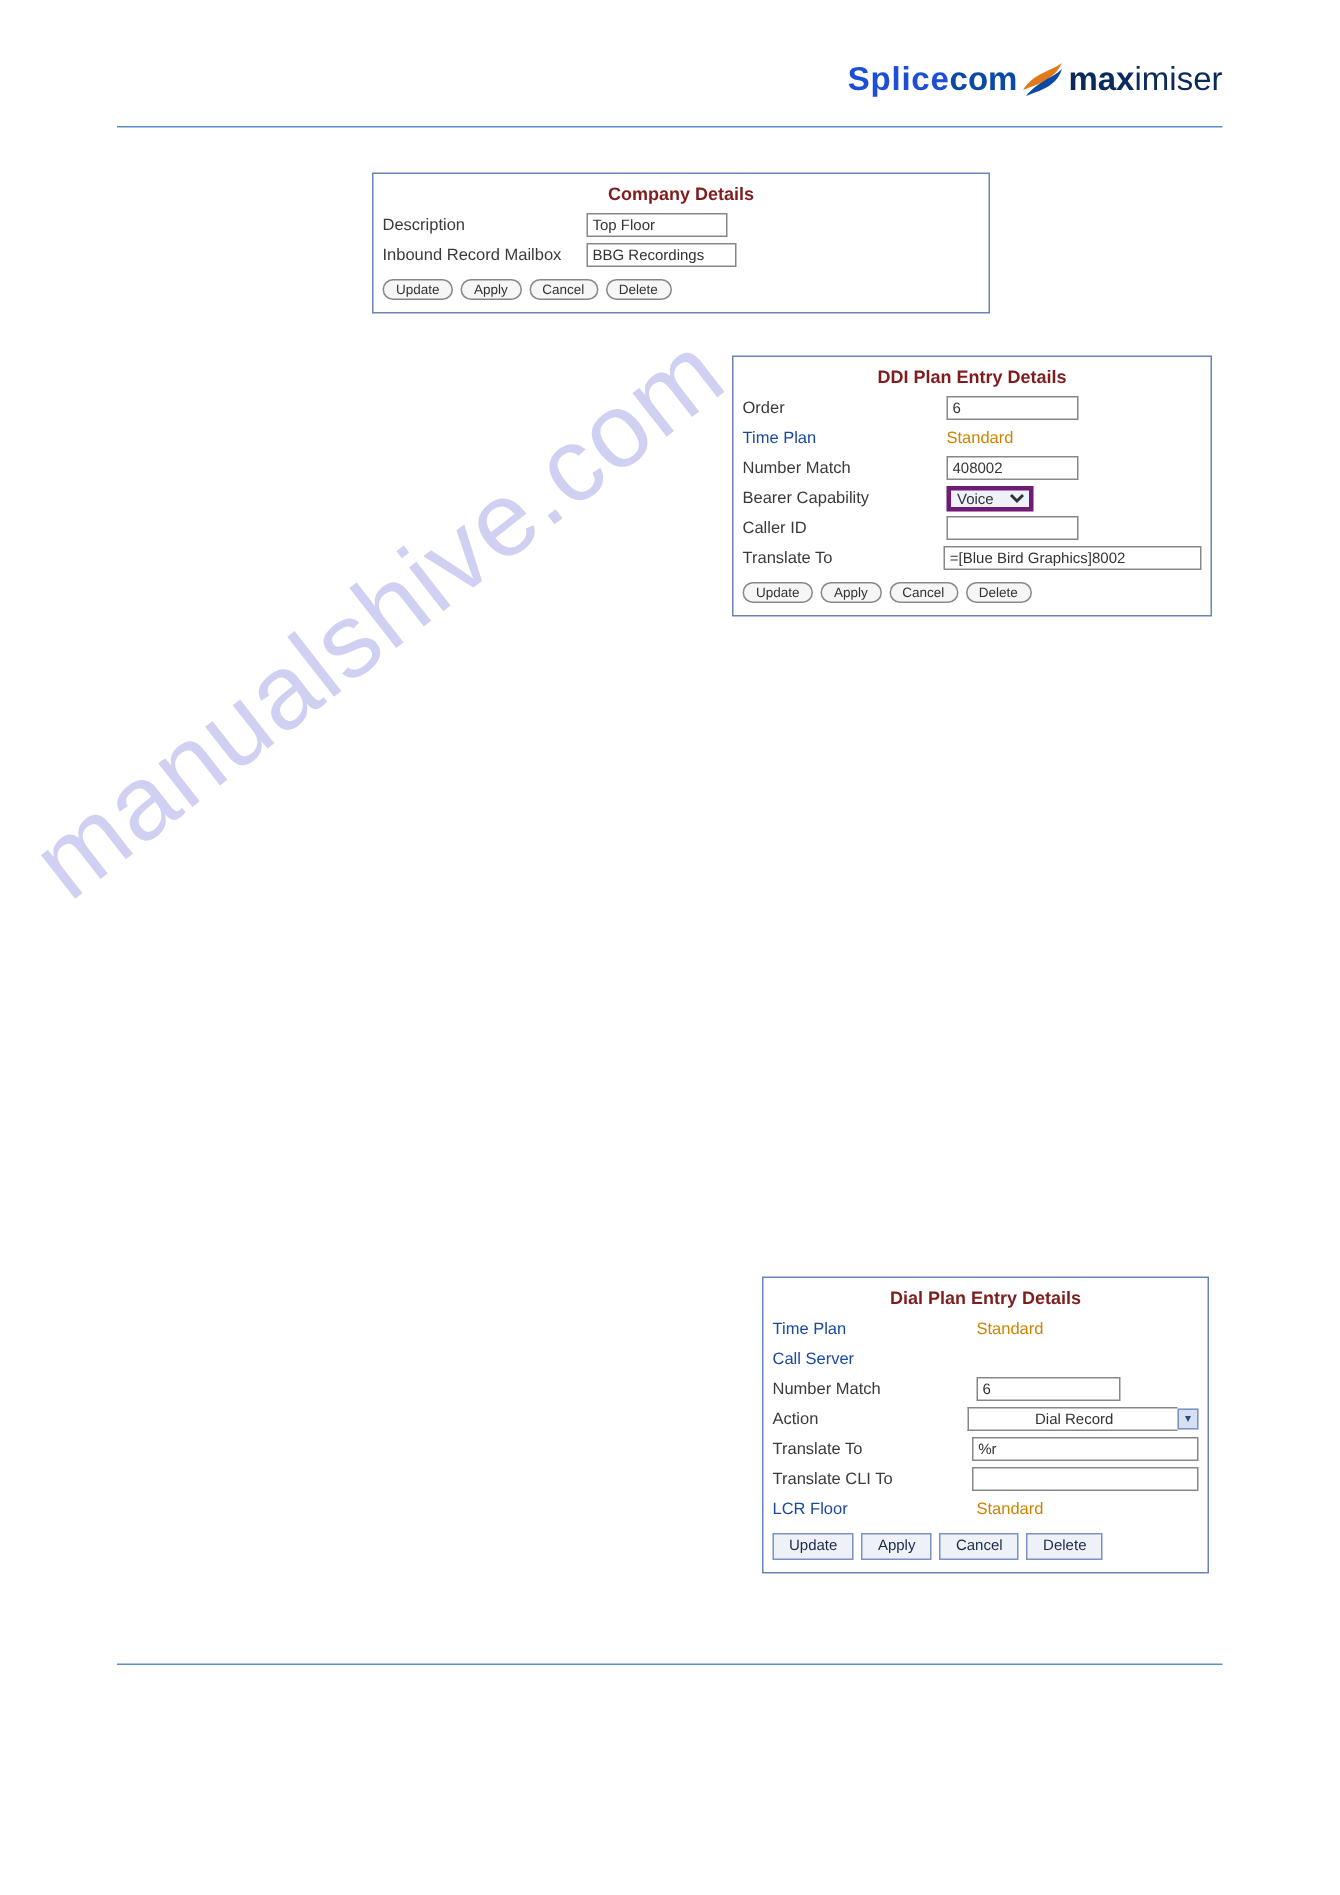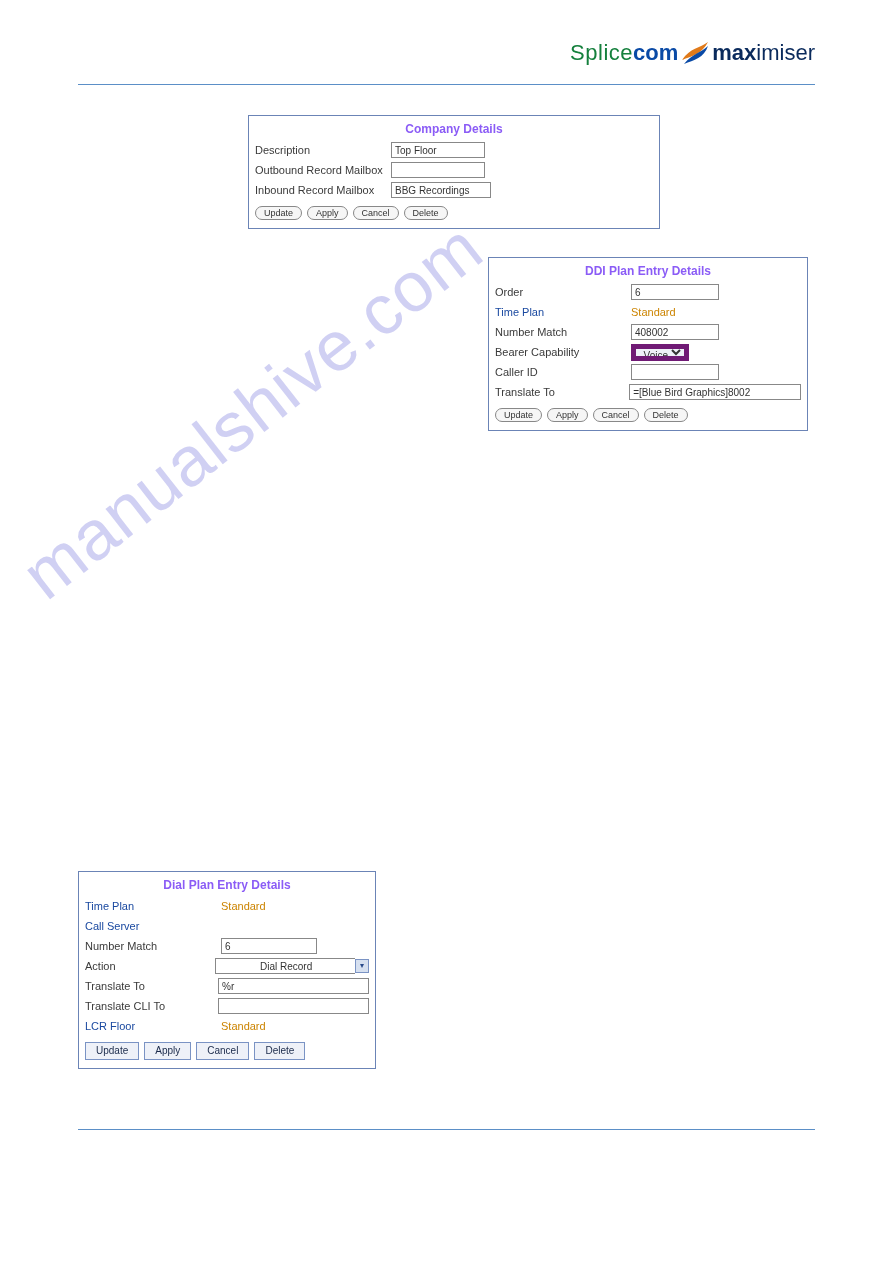--- a/index.html
+++ b/index.html
@@ -23,63 +23,62 @@
     padding-bottom: 18px;
     border-bottom: 1px solid #5b8fc7;
     margin-bottom: 30px;
   }
   .logo {
     display: inline-flex;
     align-items: center;
     gap: 0;
     font-family: Arial, sans-serif;
   }
-  .logo-splice { color:#15803d; font-weight:normal; font-size:22px; letter-spacing:0.5px; }
+  .logo-splice { color:#1d4ed8; font-weight:bold; font-size:22px; letter-spacing:0.5px; }
   .logo-com   { color:#0a4aa6; font-weight:bold; font-size:22px; }
   .logo-swoosh {
     display:inline-block; width:30px; height:26px; position:relative; margin:0 2px;
   }
   .logo-swoosh svg { width:30px; height:26px; }
   .logo-max   { color:#0a2a5c; font-weight:bold; font-size:22px; }
   .logo-imiser{ color:#0a2a5c; font-weight:normal; font-size:22px; }
 
   .panel {
     border: 1px solid #6b84b6;
     background: #fff;
     padding: 4px 6px 8px 6px;
   }
   .panel-title {
     text-align: center;
     font-weight: bold;
     font-size: 12px;
-    color: #8b5cf6;
+    color: #7f1d1d;
     padding: 2px 0 4px 0;
   }
   .frow { display:flex; align-items:center; height:20px; }
   .flabel { width:136px; font-size:11px; color:#3a3a3a; }
   .flabel-link { color:#1a49a0; }
   .fvalue { }
   .fvalue-link { color:#cc8400; }
   .txt {
     font-family: Verdana, Arial, sans-serif;
     font-size:10px;
     height:16px;
     border:1px solid #888;
     background:#fff;
     padding:0 3px;
     color:#333;
   }
   .sel {
     font-family: Verdana, Arial, sans-serif;
     font-size:10px;
     height:17px;
-    border:5px solid #701a75;
+    border:3px solid #701a75;
     background:#eef1f8;
     color:#333;
-    text-align:right;
   }
   .sel-arrow {
     display:inline-block;
     width:14px; height:14px;
     background:#d6e0f0;
     border:1px solid #7a93c4;
     vertical-align:middle;
     text-align:center;
     font-size:8px;
     line-height:12px;
@@ -125,21 +124,21 @@
   }
 
   .footer-rule {
     border-top:1px solid #5b8fc7;
     margin-top:60px;
     height:1px;
   }
 
   .panel1-wrap { margin-left:170px; width:412px; position:relative; z-index:1; }
   .panel2-wrap { margin-left:410px; width:320px; margin-top:28px; position:relative; z-index:1; }
-  .panel3-wrap { width:298px; margin-top:440px; position:relative; z-index:1; }
+  .panel3-wrap { margin-left:430px; width:298px; margin-top:440px; position:relative; z-index:1; }
 </style>
 </head>
 <body>
 
 <div class="page">
 
   <div class="header">
     <span class="logo">
       <span class="logo-splice">Splice</span>
       <span class="logo-com">com</span>
@@ -158,24 +157,20 @@
 
   <div class="panel1-wrap">
     <div class="panel">
       <div class="panel-title">Company Details</div>
 
       <div class="frow">
         <div class="flabel">Description</div>
         <input class="txt" style="width: 94px;" value="Top Floor">
       </div>
       <div class="frow">
-        <div class="flabel">Outbound Record Mailbox</div>
-        <input class="txt" style="width: 94px;" value="">
-      </div>
-      <div class="frow">
         <div class="flabel">Inbound Record Mailbox</div>
         <input class="txt" style="width: 100px;" value="BBG Recordings">
       </div>
 
       <div class="btnrow">
         <button class="pillbtn">Update</button>
         <button class="pillbtn">Apply</button>
         <button class="pillbtn">Cancel</button>
         <button class="pillbtn">Delete</button>
       </div>

